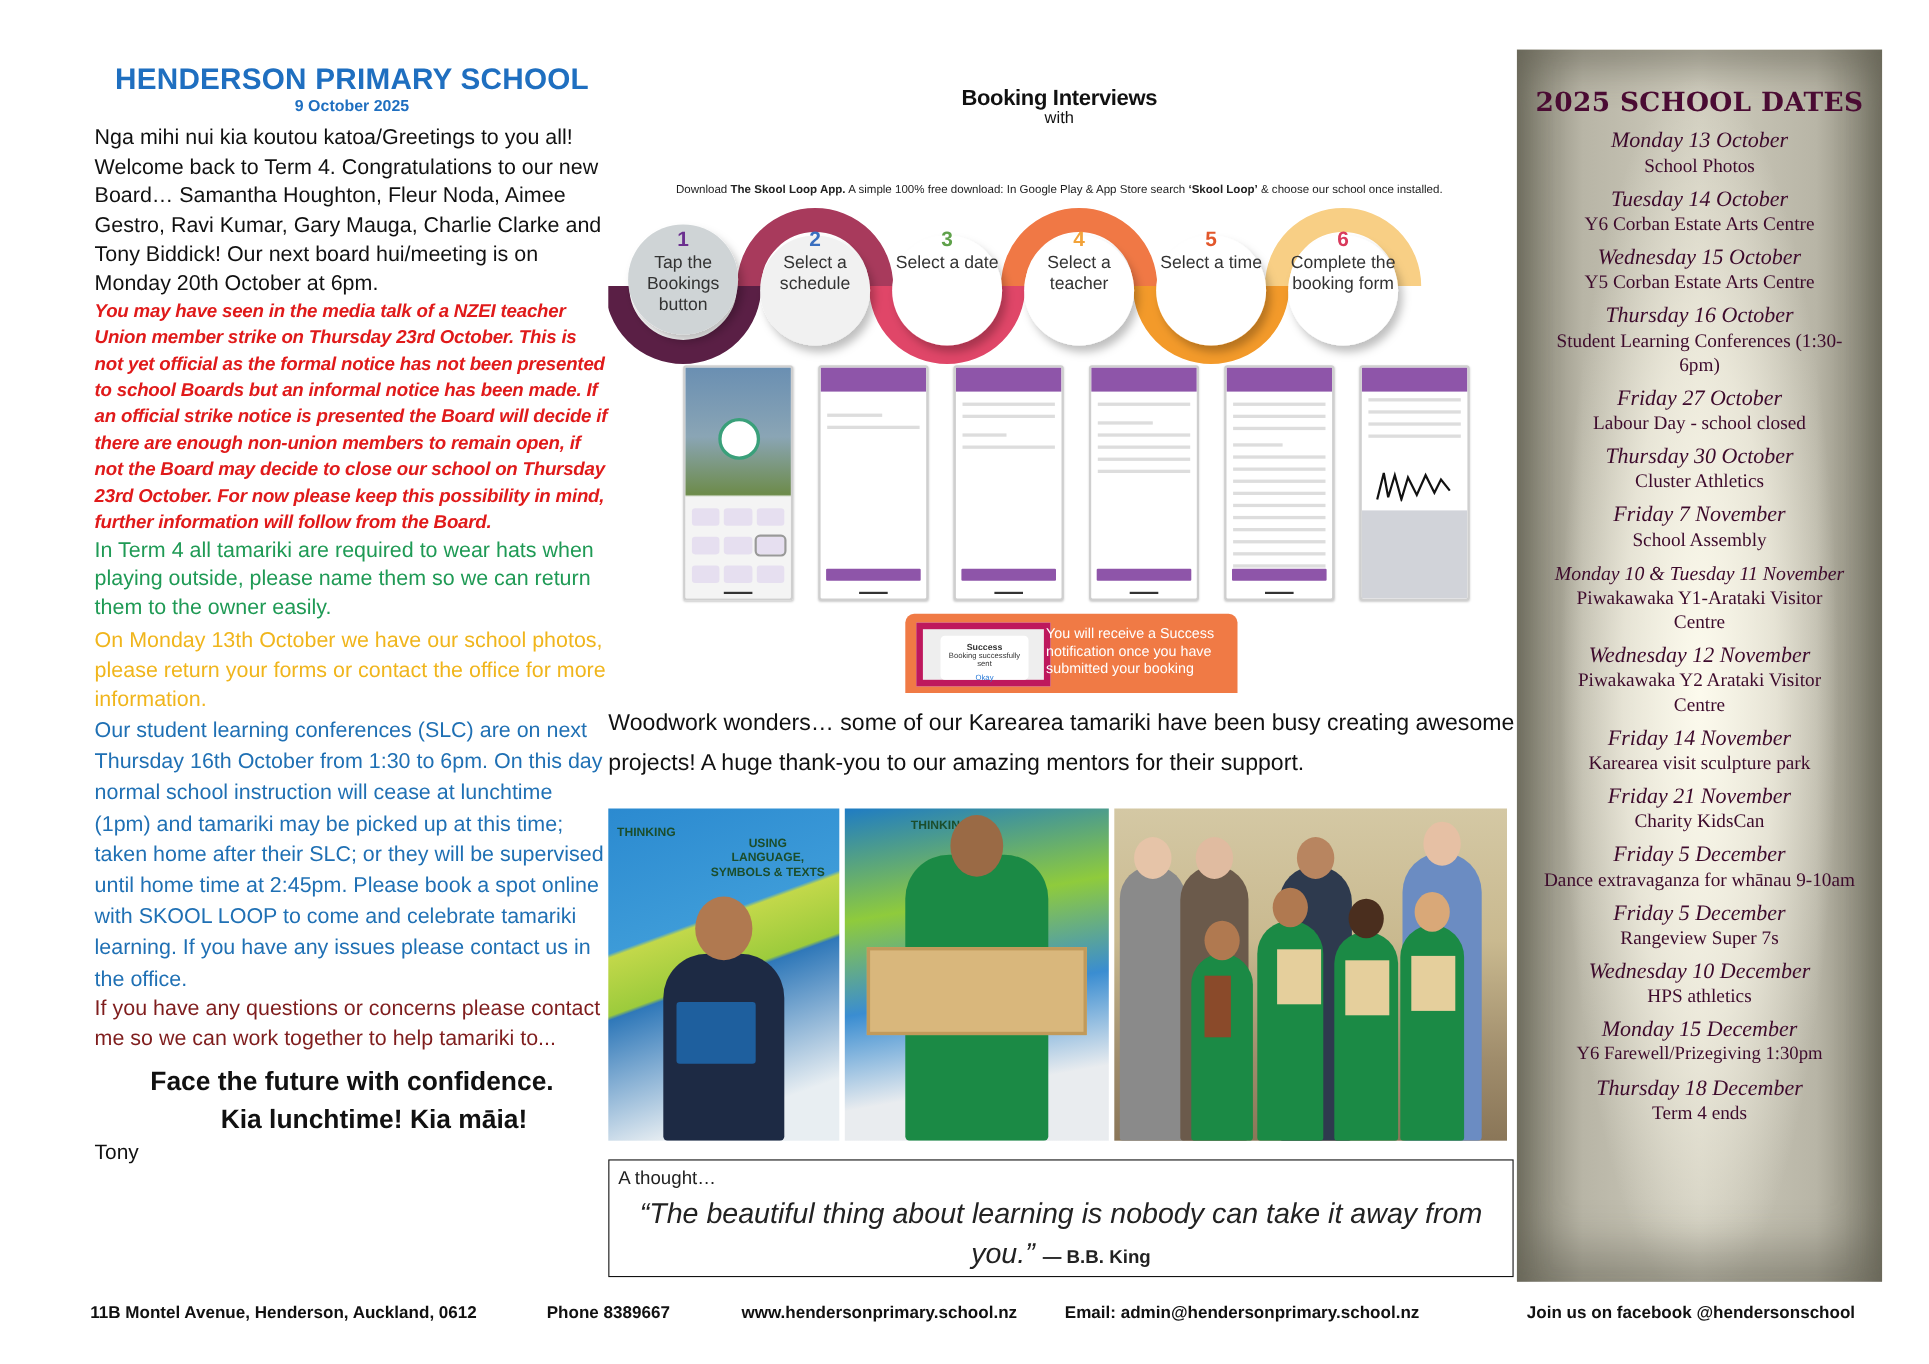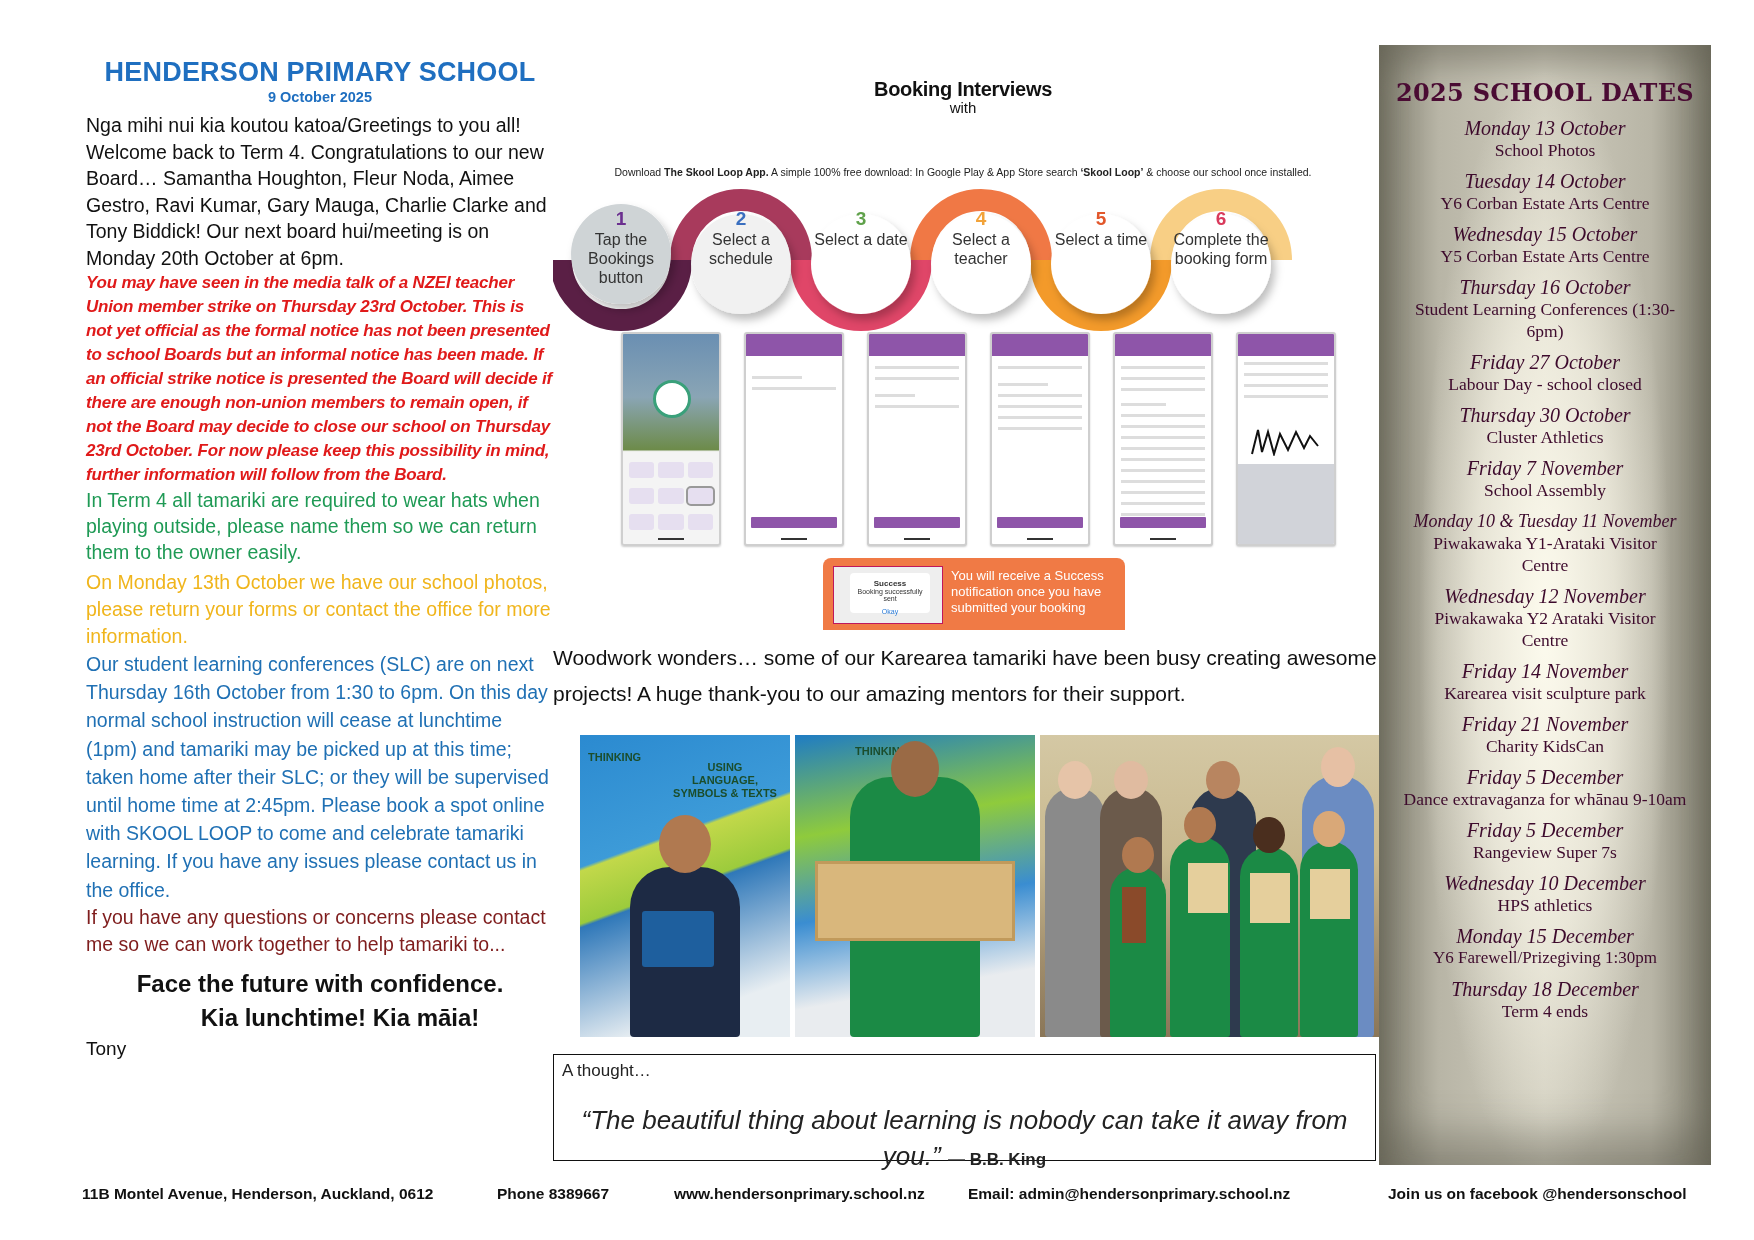--- a/index.html
+++ b/index.html
@@ -40,37 +40,37 @@
   .phone .line { height: 3px; background: #ddd; margin: 8px 6px 0 6px; }
   .phone .btn { position: absolute; left: 5px; right: 5px; bottom: 16px; height: 11px; background: #8e55a9; border-radius: 1px; }
   .phone .home { position: absolute; left: 35px; right: 35px; bottom: 4px; height: 2px; background: #333; }
   .phone.first { background: linear-gradient(#6a8fb2 0%, #8aa5b5 30%, #6d8b4a 55%, #f4f4f4 56%); }
   .phone.first .logo { position: absolute; left: 30px; top: 46px; width: 38px; height: 38px; border-radius: 50%; background: #fff; border: 3px solid #3aa07a; }
   .phone.first .grid { position: absolute; left: 6px; right: 6px; top: 128px; display: grid; grid-template-columns: repeat(3, 1fr); gap: 10px 4px; }
   .phone.first .grid span { height: 16px; border-radius: 3px; background: #e6dff0; }
   .phone.sig .scrib { position: absolute; left: 10px; top: 92px; width: 78px; height: 30px; }
   .phone.sig .kbd { position: absolute; left: 0; right: 0; bottom: 0; height: 80px; background: #d1d3d9; }
   .success-banner { position: absolute; left: 270px; top: 490px; width: 302px; height: 72px; background: #f07a45; border-radius: 8px 8px 0 0; }
-  .success-card { position: absolute; left: 10px; top: 8px; width: 110px; height: 58px; background: #eee; border: 1px solid #be185d; }
+  .success-card { position: absolute; left: 10px; top: 8px; width: 122px; height: 58px; background: #eee; border: 6px solid #be185d; }
   .success-card .pop { position: absolute; left: 16px; top: 6px; width: 80px; height: 40px; background: #fff; border-radius: 4px; font-size: 7px; text-align: center; padding-top: 6px; color: #333; }
   .success-text { position: absolute; left: 128px; top: 10px; width: 170px; color: #fff; font-size: 13px; line-height: 16px; }
 
   .woodwork-text { position: absolute; left: 553px; top: 640px; width: 830px; font-size: 21px; line-height: 36px; color: #111; }
-  .photos { position: absolute; left: 553px; top: 735px; display: flex; gap: 5px; margin-left: 27px; }
+  .photos { position: absolute; left: 553px; top: 735px; display: flex; gap: 5px; }
   .photo { height: 302px; position: relative; overflow: hidden; }
   .photo1 { width: 210px; background: linear-gradient(160deg, #2b8ad0 0%, #3d9bd8 35%, #c2d84a 36%, #9ccb3c 50%, #2f78b9 51%, #e8eef2 85%); }
   .photo2 { width: 240px; background: linear-gradient(170deg, #1f7cc4 0%, #8fcb3c 30%, #3a8dd1 55%, #e9ecef 80%); }
   .photo3 { width: 357px; background: linear-gradient(180deg, #d4c8a4 0%, #c9b98f 40%, #a08d6c 75%, #8a7658 100%); }
   .kid { position: absolute; bottom: 0; border-radius: 40px 40px 4px 4px; }
   .kid .head { position: absolute; left: 50%; transform: translateX(-50%); border-radius: 50%; background: #b07950; }
   .photo-text { position: absolute; font-size: 11px; font-weight: bold; color: #1b4d2b; line-height: 13px; }
 
   .quote-box { position: absolute; left: 553px; top: 1054px; width: 823px; height: 107px; border: 1.5px solid #111; background: #fff; }
   .quote-intro { position: absolute; left: 8px; top: 6px; font-size: 17px; color: #222; }
-  .quote-text { position: absolute; left: 0; top: 30px; width: 100%; text-align: center; font-style: italic; font-size: 26px; line-height: 36px; color: #222; padding: 0 8px; margin-top: 17px; }
+  .quote-text { position: absolute; left: 0; top: 30px; width: 100%; text-align: center; font-style: italic; font-size: 26px; line-height: 36px; color: #222; padding: 0 8px; }
   .quote-author { font-style: normal; font-weight: bold; font-size: 17px; }
 
   
   .sidebar { position: absolute; left: 1379px; top: 45px; width: 332px; height: 1120px;
     background:
       radial-gradient(ellipse 38% 50% at 50% 52%, rgba(255,253,240,0.95) 0%, rgba(255,252,238,0.6) 55%, rgba(255,252,238,0) 100%),
       linear-gradient(90deg, #7f7d6e 0%, #b8b5a6 18%, #cfccbd 50%, #b8b5a6 82%, #7f7d6e 100%);
     box-shadow: inset 0 20px 30px rgba(90,88,75,0.45), inset 0 -30px 40px rgba(90,88,75,0.45);
   }
   .sb-title { position: absolute; top: 33px; left: 0; width: 100%; text-align: center; font-family: "DejaVu Serif", "Liberation Serif", serif; font-weight: bold; font-size: 24px; color: #4a0b33; letter-spacing: 0.3px; }

